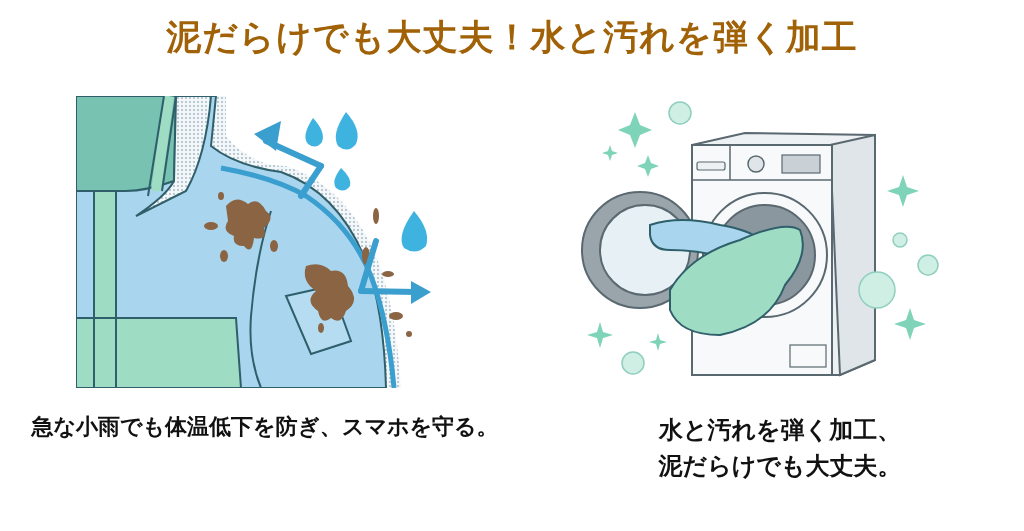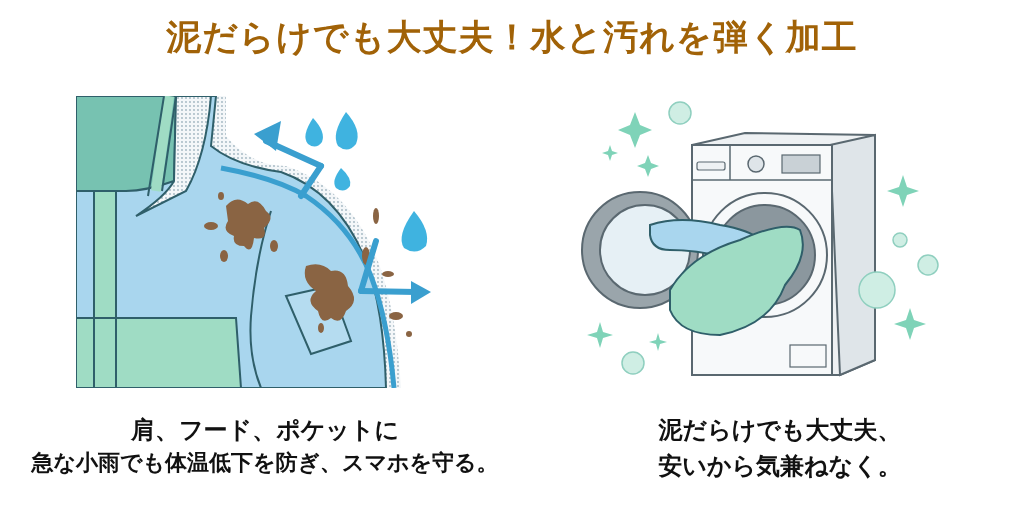--- a/index.html
+++ b/index.html
@@ -115,20 +115,19 @@
   <g fill="#cfeee4" stroke="#8fcfbf" stroke-width="1.5">
     <circle cx="110" cy="23" r="11"></circle>
     <circle cx="330" cy="150" r="7"></circle>
     <circle cx="358" cy="175" r="10"></circle>
     <circle cx="307" cy="200" r="18"></circle>
     <circle cx="63" cy="273" r="11"></circle>
   </g>
 </svg>
 
 <div id="left-caption" class="caption">
-  <span class="cap-line">肩、フード、ポケットに</span>
   <span class="cap-line small">急な小雨でも体温低下を防ぎ、スマホを守る。</span>
 </div>
 
 <div id="right-caption" class="caption">
-  <span class="cap-line">泥だらけでも大丈夫、</span>
-  <span class="cap-line">安いから気兼ねなく。</span>
+  <span class="cap-line">水と汚れを弾く加工、</span>
+  <span class="cap-line">泥だらけでも大丈夫。</span>
 </div>
 
 </body></html>

